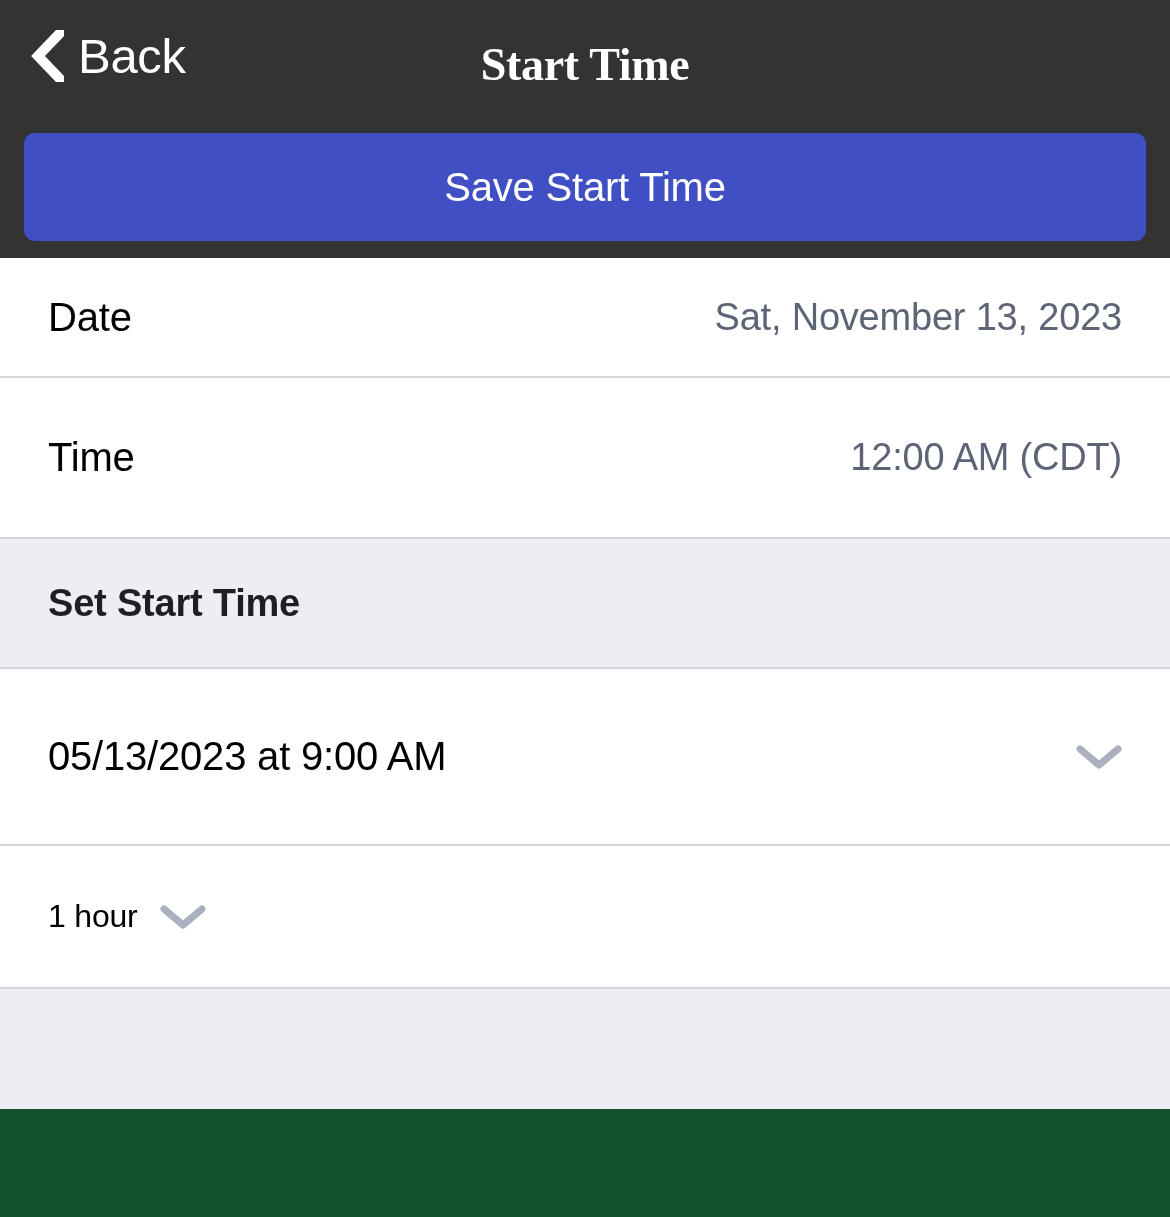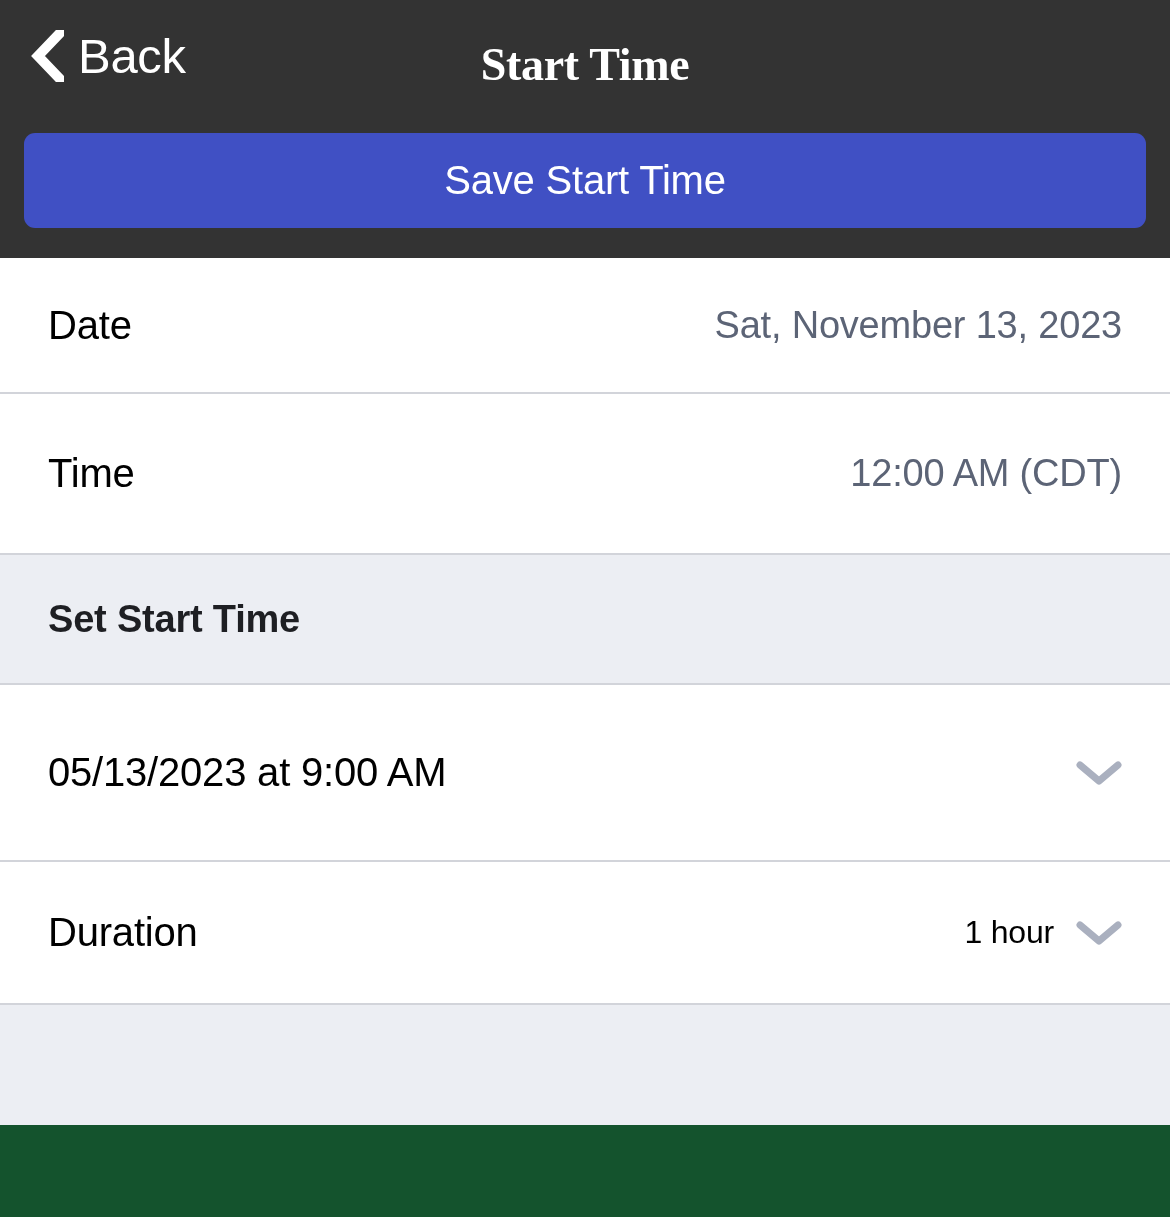--- a/index.html
+++ b/index.html
@@ -29,21 +29,21 @@
     color:#ffffff; font-size:49px; font-weight:400; line-height:1;
     letter-spacing:-0.3px;
   }
   .nav-title {
     position:absolute; left:0; top:38px; width:1170px;
     text-align:center; color:#ffffff;
     font-size:46px; font-weight:700; letter-spacing:-0.3px;font-family:Liberation Serif, serif;
   }
   .save-btn {
     position:absolute; left:24px; top:133px;
-    width:1122px; height:95px;
+    width:1122px; height:108px;
     background:#4050c4; border:none; border-radius:11px;
     color:#ffffff; font-size:40px; font-weight:400;
     font-family:"Liberation Sans", sans-serif;
     cursor:pointer; letter-spacing:-0.2px;
   }
 
   
   .list { position:absolute; left:0; top:258px; width:1170px; }
 
   .section-header {
@@ -69,21 +69,21 @@
   .badge-text { font-size:38px; color:#1f2024; letter-spacing:-0.2px; }
 
   .row {
     background:#ffffff;
     border-bottom:2px solid #d2d4da;
     display:flex; align-items:center; justify-content:space-between;
     padding:0 48px;
   }
   .row-label { font-size:40px; color:#000000; letter-spacing:-0.2px; }
   .row-value { font-size:38px; color:#5c6476; letter-spacing:-0.2px; }
-  .row-date { height:136px; }
+  .row-date { height:120px; }
   .row-time { height:161px; }
 
   .row-picker { height:177px; }
   .picker-text { font-size:40px; color:#000000; letter-spacing:-0.2px; }
 
   .row-duration { height:143px; }
   .duration-right { display:flex; align-items:center; gap:22px; }
   .duration-value { font-size:32px; color:#000000; letter-spacing:-0.2px; }
 
   .chevron-down { display:block; width:46px; height:26px; }
@@ -129,21 +129,20 @@
     </div>
 
     <div class="row row-picker">
       <span class="picker-text">05/13/2023 at 9:00 AM</span>
       <svg class="chevron-down" viewBox="0 0 46 26">
         <path d="M4 5 L23 21 L42 5" fill="none" stroke="#aab0bf" stroke-width="7" stroke-linecap="round" stroke-linejoin="round"></path>
       </svg>
     </div>
 
     <div class="row row-duration">
-      <span class="row-label">Duration</span>
       <span class="duration-right">
         <span class="duration-value">1 hour</span>
         <svg class="chevron-down" viewBox="0 0 46 26">
           <path d="M4 5 L23 21 L42 5" fill="none" stroke="#aab0bf" stroke-width="7" stroke-linecap="round" stroke-linejoin="round"></path>
         </svg>
       </span>
     </div>
 
     <div class="footer-spacer"></div>
   </div>

